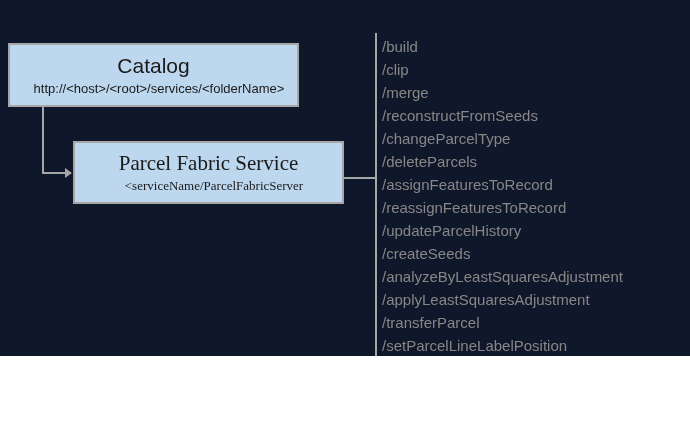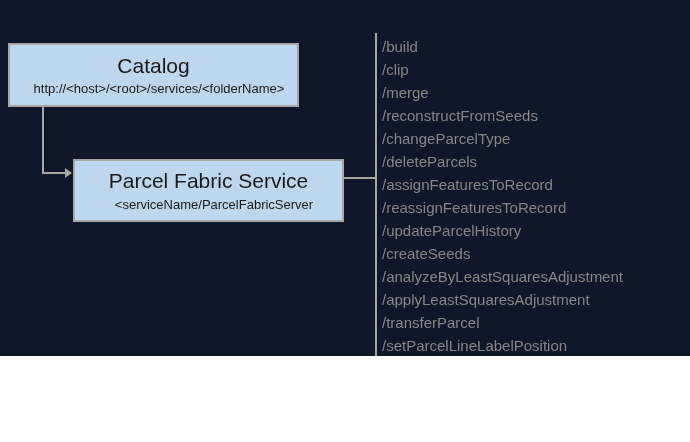--- a/index.html
+++ b/index.html
@@ -20,21 +20,21 @@
     background: var(--box-fill, #BDD7EE);
     border: 2px solid var(--box-border, #A6A6A6);
     box-sizing: border-box;
     display: flex;
     flex-direction: column;
     align-items: center;
     justify-content: center;
     text-align: center;
   }
   .catalog-box { left: 8px; top: 43px; width: 291px; height: 64px; }
-  .service-box { left: 73px; top: 159px; width: 271px; height: 63px; }
+  .service-box { left: 73px; top: 141px; width: 271px; height: 63px; font-family: Liberation Serif, serif; }
   .box-title {
     font-size: 21px;
     color: #1a1a1a;
     line-height: 1.15;
     letter-spacing: 0px;
   }
   .box-subtitle {
     font-size: 13px;
     color: #1a1a1a;
     margin-top: 3px;

